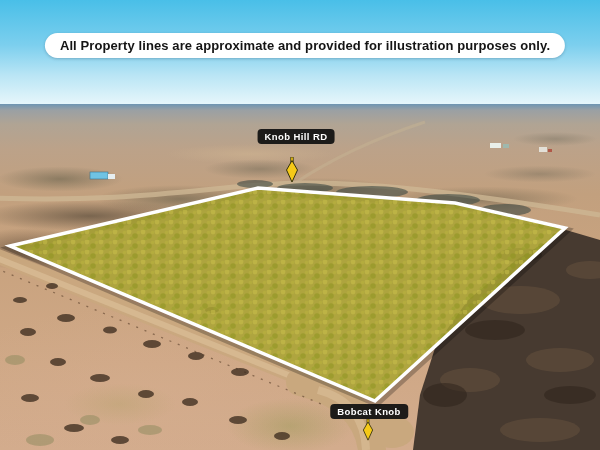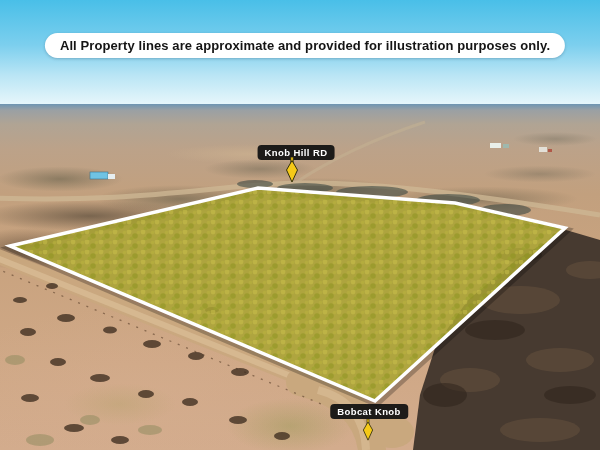--- a/index.html
+++ b/index.html
@@ -42,21 +42,21 @@
     background:#ffffff;color:#141414;border-radius:14px;
     padding:5px 15px;font-size:13px;font-weight:bold;white-space:nowrap;
     letter-spacing:.1px;box-shadow:0 1px 3px rgba(0,40,70,.25);
   }
   .road-pill{
     position:absolute;transform:translateX(-50%);
     background:rgba(18,18,18,.94);color:#ffffff;border-radius:4px;
     padding:2px 7px;font-size:9.5px;font-weight:bold;white-space:nowrap;
     letter-spacing:.4px;
   }
-  .pill-knob{left:296px;top:145px;}
+  .pill-knob{left:296px;top:129px;}
   .pill-bobcat{left:369px;top:404px;}
   .marker{position:absolute;}
   .marker-knob{left:284px;top:157px;}
   .marker-bobcat{left:361px;top:419px;}
 </style>
 </head>
 <body>
 
 <div id="stage">
 

